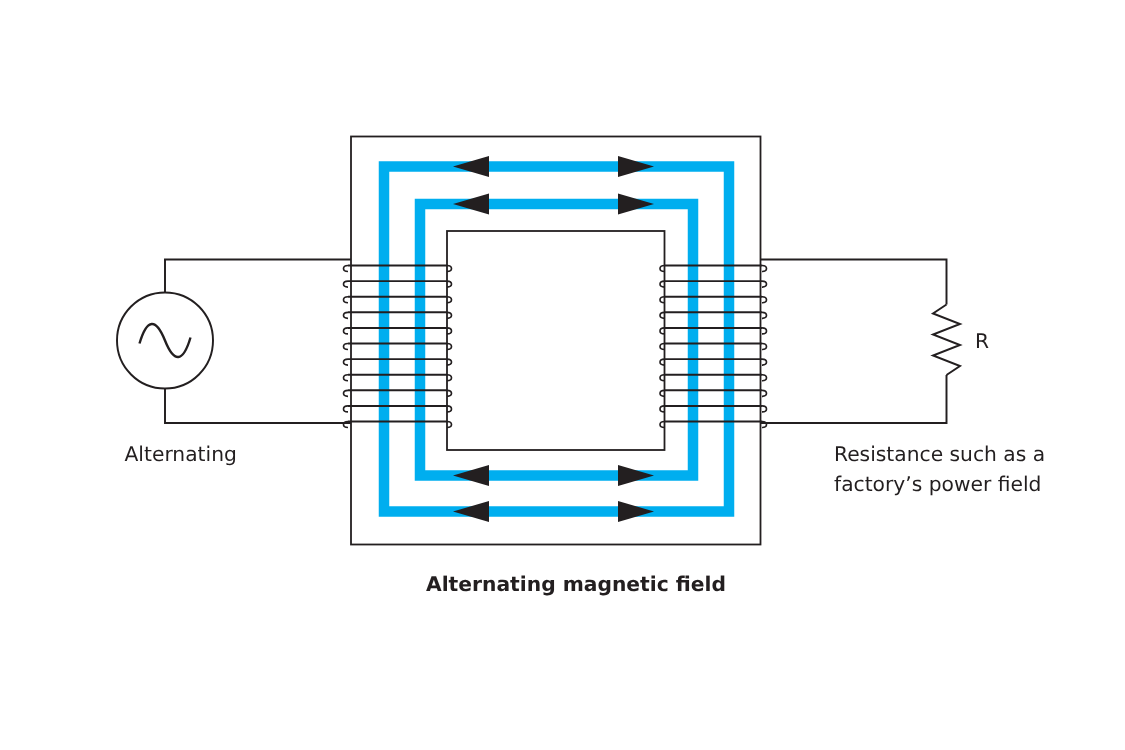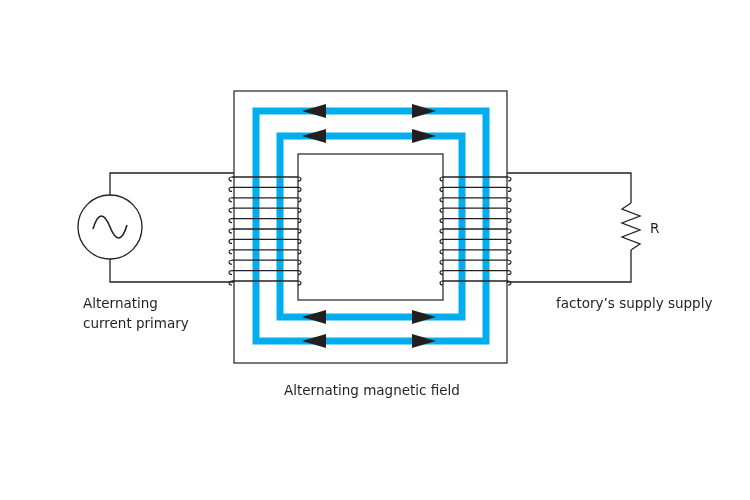--- a/index.html
+++ b/index.html
@@ -111,22 +111,22 @@
         <path d="M508,270.6 C512,270.6 512,274.6 508,274.6" fill="none" stroke="#231f20" stroke-width="1.1"></path>
         <line x1="443" x2="508" y1="281" y2="281" stroke="#231f20" stroke-width="1.3"></line>
         <path d="M443,281 C439,281 439,285 443,285" fill="none" stroke="#231f20" stroke-width="1.1"></path>
         <path d="M508,281 C512,281 512,285 508,285" fill="none" stroke="#231f20" stroke-width="1.1"></path>
       </g>
     </g>
 </svg>
 
 <div class="lbl" style="left:63px; top:293px;margin-left:20px;">
   <div>Alternating</div>
-  <div>current primary</div>
 </div>
 
 <div class="lbl" style="left:556px; top:293px;">
-  <div>factory’s supply supply</div>
+  <div>Resistance such as a</div>
+  <div>factory’s power field</div>
 </div>
 
-<div class="lbl" style="left:284px; top:380px;">Alternating magnetic field</div>
+<div class="lbl" style="left:284px; top:380px;font-weight:bold;">Alternating magnetic field</div>
 
 <div class="lbl" style="left:650px; top:218px;">R</div>
 
 </body></html>

